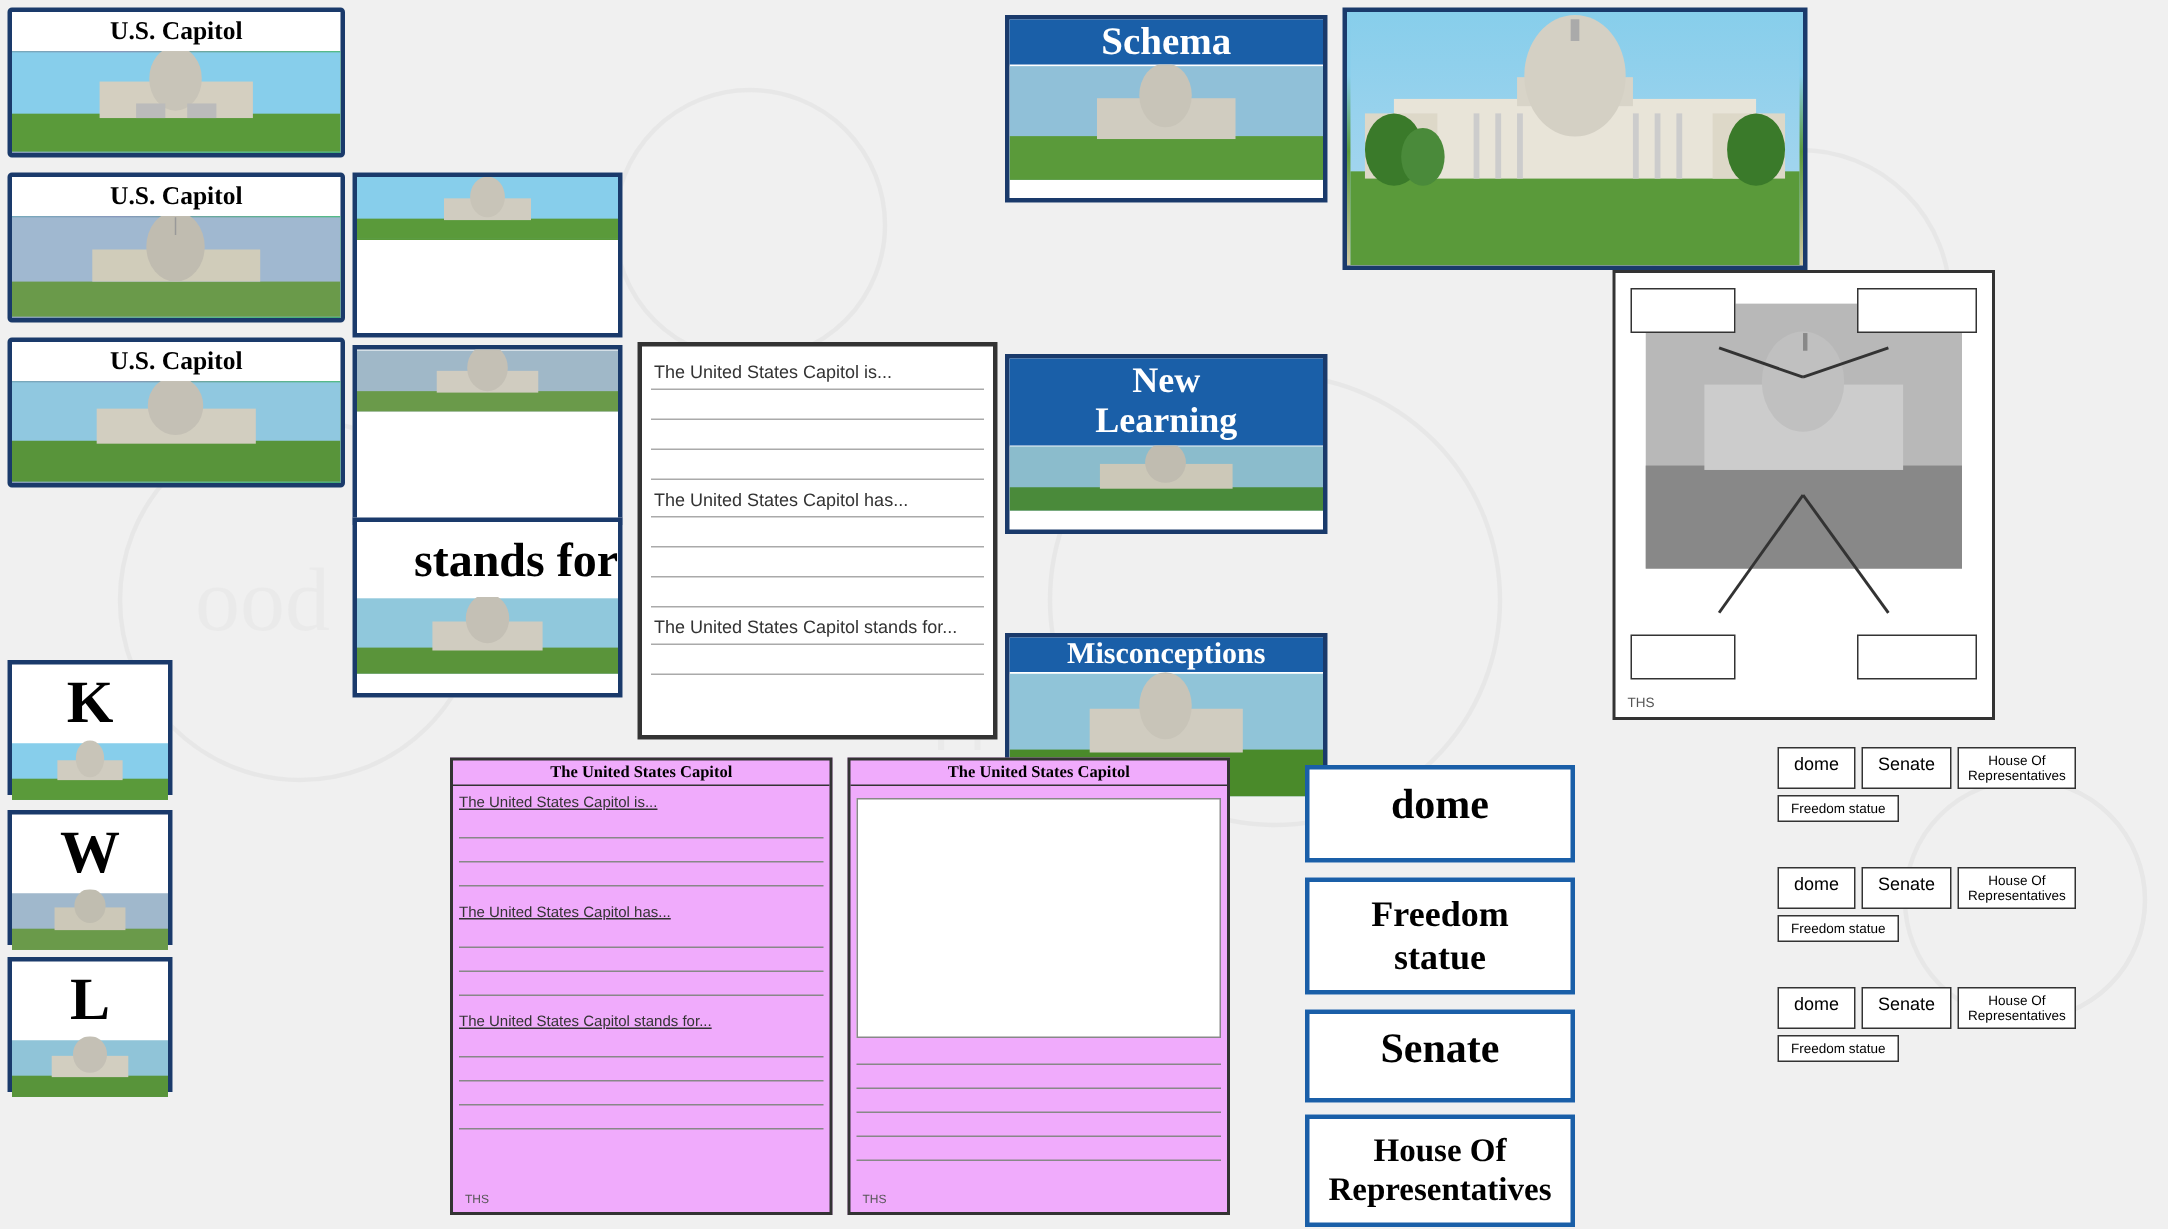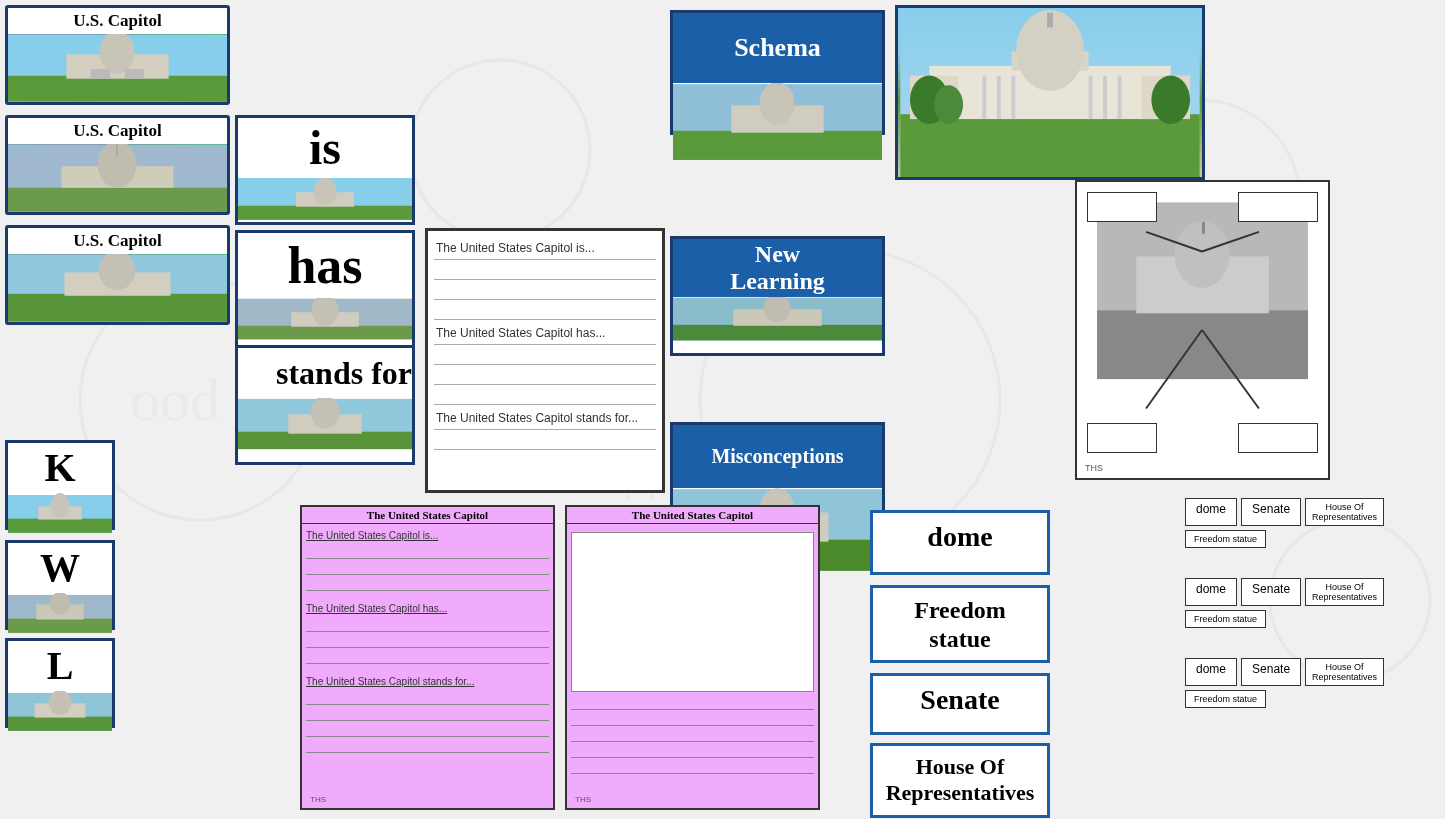--- a/index.html
+++ b/index.html
@@ -67,21 +67,21 @@
       background: white;
     }
 
     .blue-header-text {
       background: #1a5fa8;
       color: white;
       font-size: 22px;
       font-weight: bold;
       font-family: 'Comic Sans MS', cursive;
       text-align: center;
-      padding: 20px 8px;
+      padding: 0 8px;
     }
 
     
     .sentence-card {
       position: absolute;
       border: 3px solid #333;
       background: white;
     }
 
     
@@ -194,33 +194,31 @@
     <svg class="capitol-svg" viewBox="0 0 225 68" xmlns="http://www.w3.org/2000/svg">
       <rect width="225" height="68" fill="#90c8e0"></rect>
       <rect y="40" width="225" height="28" fill="#58943a"></rect>
       <rect x="58" y="18" width="109" height="24" fill="#d2cec0"></rect>
       <ellipse cx="112" cy="16" rx="19" ry="20" fill="#c4c0b5"></ellipse>
     </svg>
   </div>
 </div>
 
 <div class="word-card" style="top:115px;left:235px;width:180px;height:110px;">
-  <div style="font-size:48px;font-weight:bold;font-family:'Comic Sans MS',cursive;text-align:center;line-height:60px;">is</div>
   <div style="height:42px;background:linear-gradient(180deg,#87ceeb 30%,#5a9a3a 70%);position:relative;">
     <svg viewBox="0 0 180 42" xmlns="http://www.w3.org/2000/svg" style="width:100%;height:100%;">
       <rect width="180" height="42" fill="#87ceeb"></rect>
       <rect y="28" width="180" height="14" fill="#5a9a3a"></rect>
       <rect x="60" y="14" width="60" height="15" fill="#d0ccc0"></rect>
       <ellipse cx="90" cy="13" rx="12" ry="14" fill="#c8c4b8"></ellipse>
     </svg>
   </div>
 </div>
 
 <div class="word-card" style="position:absolute;top:230px;left:235px;width:180px;height:120px;">
-  <div style="font-size:52px;font-weight:bold;font-family:'Comic Sans MS',cursive;text-align:center;line-height:65px;">has</div>
   <div style="height:42px;">
     <svg viewBox="0 0 180 42" xmlns="http://www.w3.org/2000/svg" style="width:100%;height:100%;">
       <rect width="180" height="42" fill="#a0b8c8"></rect>
       <rect y="28" width="180" height="14" fill="#6a9a4a"></rect>
       <rect x="55" y="14" width="70" height="15" fill="#d0ccc0"></rect>
       <ellipse cx="90" cy="12" rx="14" ry="16" fill="#c4c0b5"></ellipse>
     </svg>
   </div>
 </div>
 

